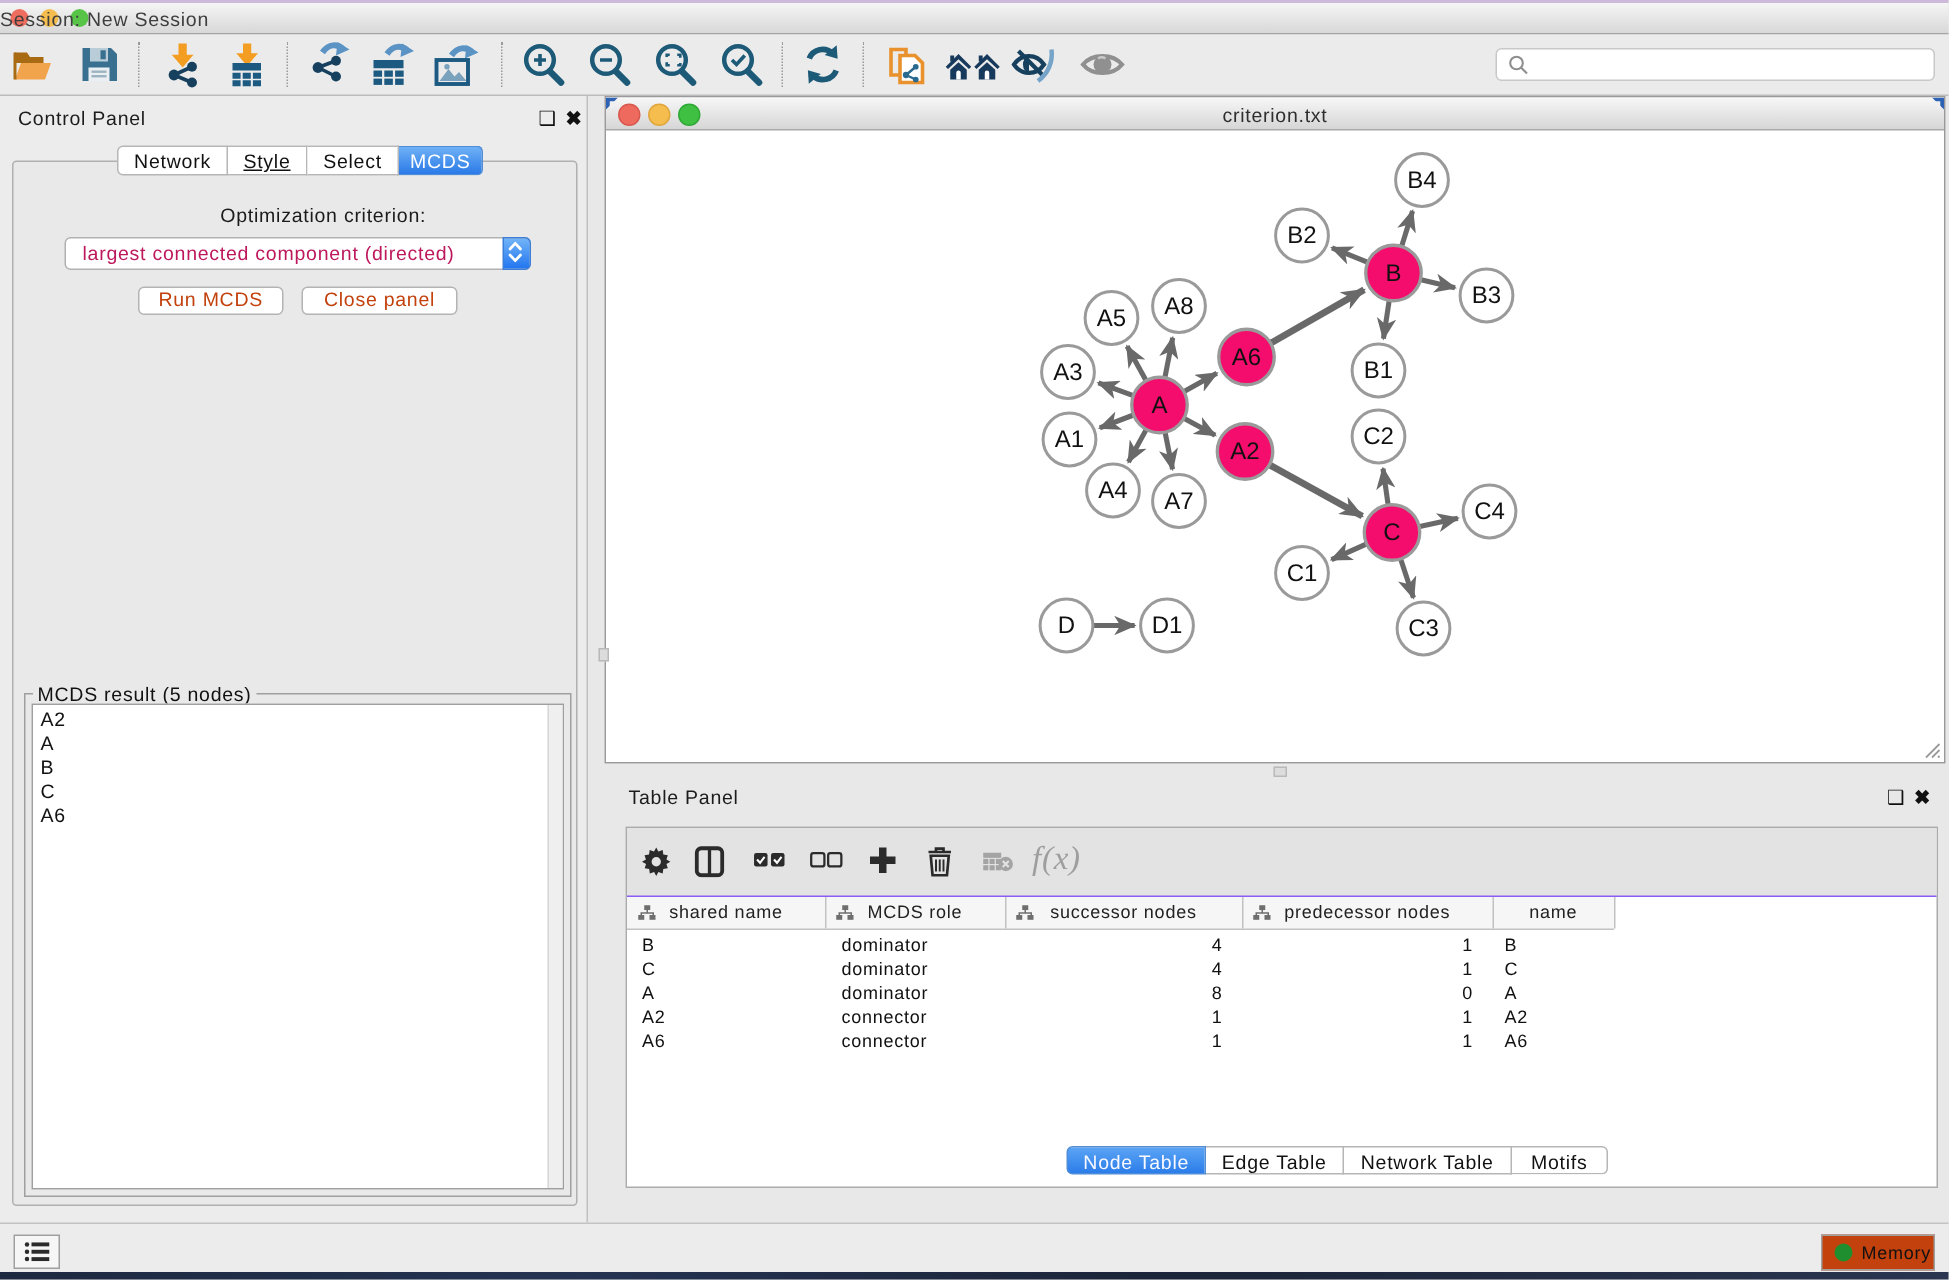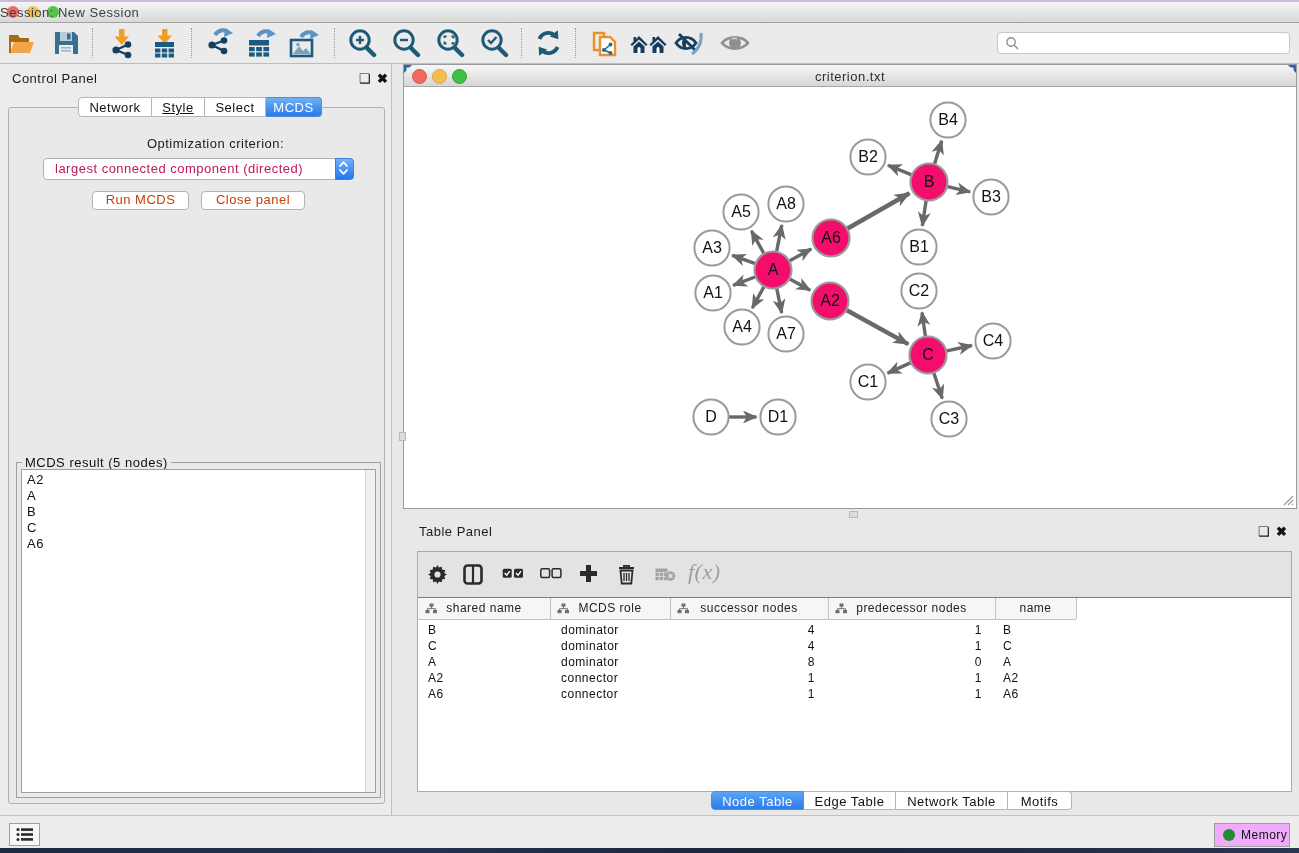--- a/index.html
+++ b/index.html
@@ -46,28 +46,28 @@
 
 #tpTitle{left:27px;top:460px;font-size:13px;color:#1c1c1c;}
 #tpBox{left:25px;top:487px;width:873px;height:239px;border:1px solid #ababab;background:#fff;}
 #tpTools{position:absolute;left:0;top:0;width:100%;height:45px;background:#e3e3e3;border-bottom:1px solid #8b5cf6;}
 #thead{position:absolute;left:0;top:46px;width:658px;height:21px;background:#f6f6f6;
   border-bottom:1px solid #c2c2c2;font-size:12px;color:#222;}
 #thead .hc{position:absolute;top:0;height:21px;border-right:1px solid #c2c2c2;text-align:center;line-height:21px;}
 .hic{position:absolute;left:7px;top:5px;}
 #tbody{position:absolute;left:0;top:68px;width:100%;font-size:12px;color:#111;}
 #tbody .r{position:absolute;height:16px;line-height:16px;}
-#tabs2{left:279px;top:727px;height:19px;display:flex;font-size:13px;padding-left:40px;}
+#tabs2{left:279px;top:700px;height:19px;display:flex;font-size:13px;padding-left:40px;}
 #tabs2 div{background:#fff;border:1px solid #b6b6b6;border-left:none;padding:0;line-height:19px;color:#111;text-align:center;}
 #tabs2 div.sel{background:linear-gradient(#5ba4f5,#2b7de9);border-color:#4f8dd8;color:#f8f8ff;border-radius:4px 0 0 4px;border-left:1px solid #4f8dd8;}
 #tabs2 div:last-child{border-radius:0 4px 4px 0;}
 
 #status{left:0;top:815px;width:1299px;height:33px;background:#ececec;border-top:1px solid #c2c2c2;}
 #sbtn{position:absolute;left:9px;top:7px;width:29px;height:21px;background:#f6f6f6;border:1px solid #9f9f9f;}
-#membtn{position:absolute;left:1214px;top:7px;width:74px;height:22px;background:#f0abfc;border:1px solid #9f9f9f;
+#membtn{position:absolute;left:1214px;top:7px;width:74px;height:22px;background:#c2410c;border:1px solid #9f9f9f;
   font-size:12px;color:#111;}
 #botdark{left:0;top:848px;width:1299px;height:5px;background:linear-gradient(90deg,#1d2940,#253352 30%,#1b2438 60%,#2a3550);}
 .grip{position:absolute;}
 </style></head>
 <body>
 <div class="abs" id="deskTop"></div>
 <div class="abs" id="titlebar">
   <div class="tl" style="left:7px;background:#ee6d5f;"></div>
   <div class="tl" style="left:27px;background:#f5bd4e;"></div>
   <div class="tl" style="left:47px;background:#58c447;"></div>

